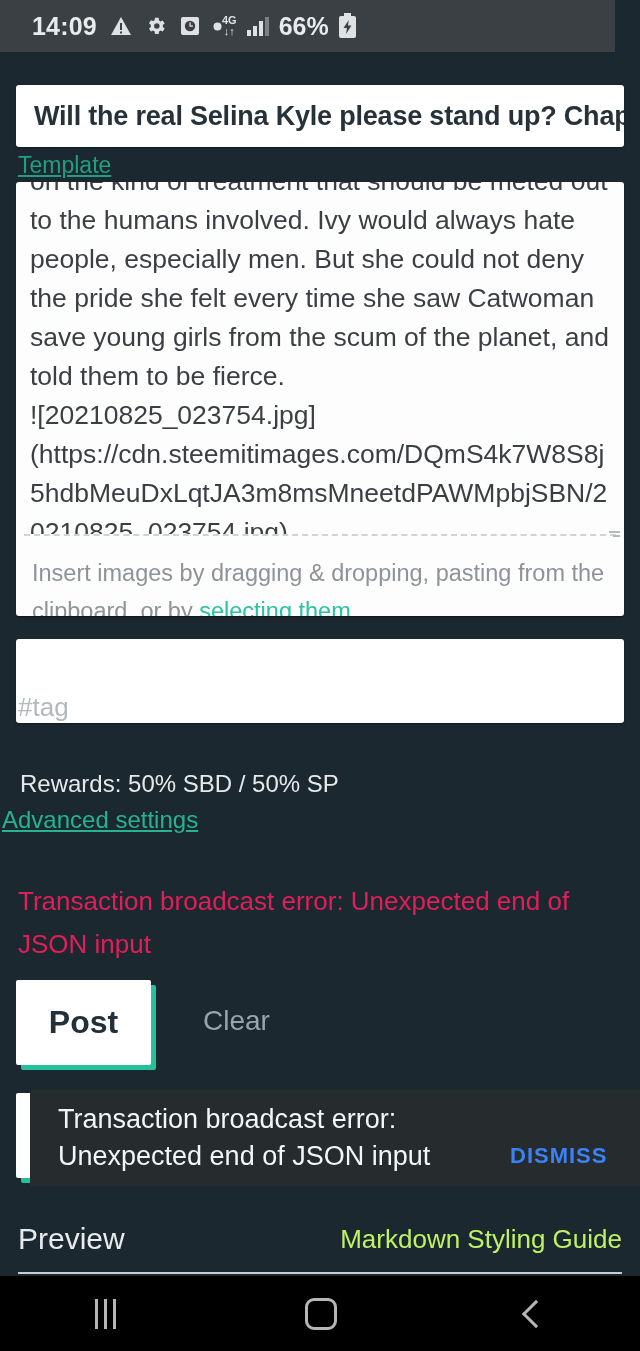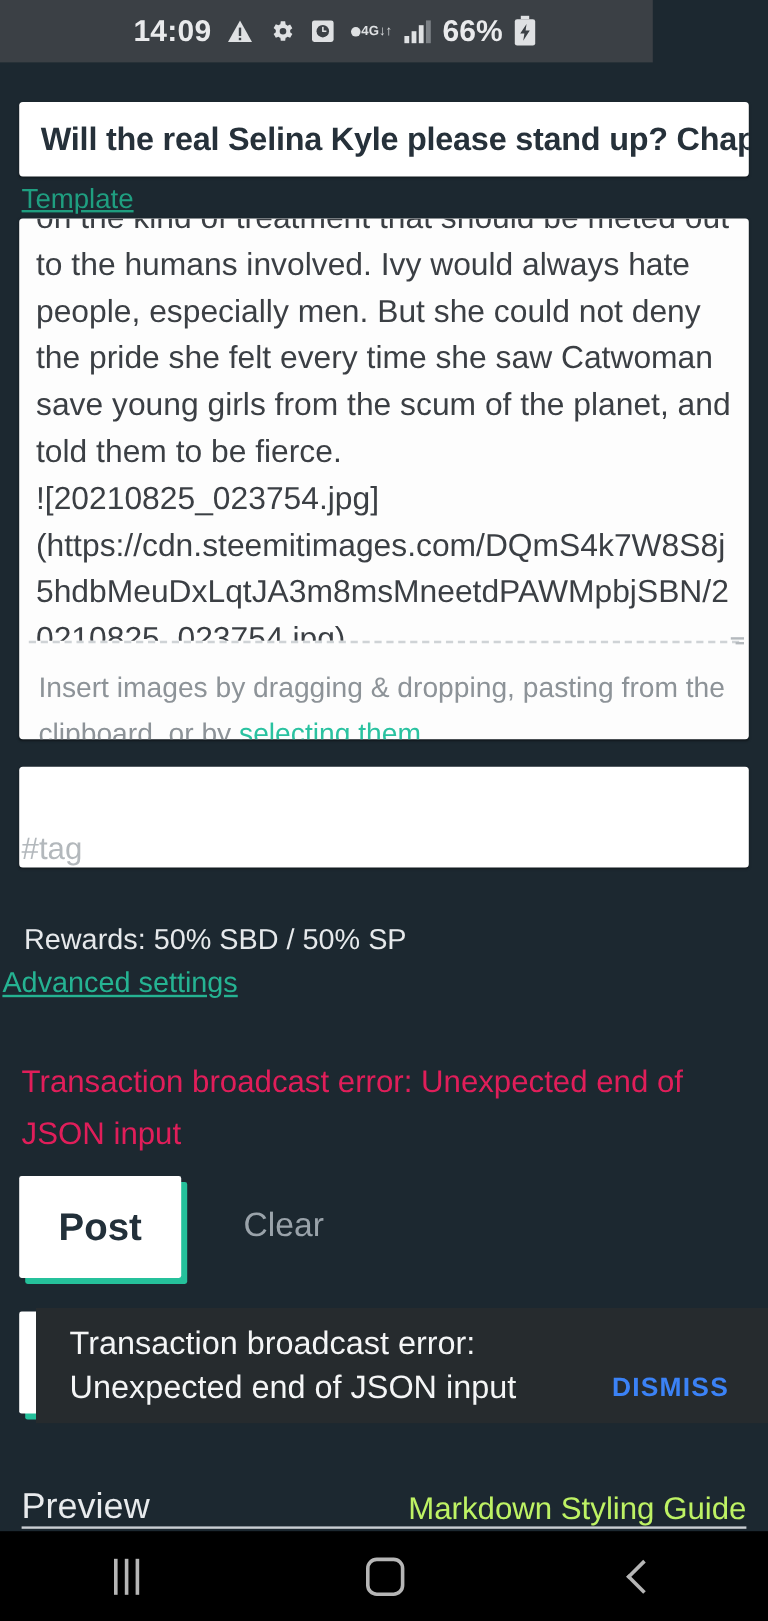--- a/index.html
+++ b/index.html
@@ -8,31 +8,31 @@
     background:#000;
     font-family:"Liberation Sans", sans-serif;
   }
   #screen {
     position:relative; width:640px; height:1351px;
     background:#1c2830;
   }
 
   
   .statusbar{
-    position:absolute; left:0; top:0; width:544px; height:52px;
+    position:absolute; left:0; top:0; width:615px; height:52px;
     background:#3b4045;
-    display:flex; align-items:center; justify-content:center;
+    display:flex; align-items:center; justify-content:flex-start;
     padding:0 18px 0 32px;
   }
   .sb-left{ display:flex; align-items:center; gap:13px; }
   .sb-right{ display:flex; align-items:center; gap:9px; }
   .sb-time{ color:#e9eaec; font-size:25px; font-weight:bold; letter-spacing:.2px;}
   .sb-ico{ display:inline-flex; align-items:center; justify-content:center; }
   .sb-pct{ color:#e9eaec; font-size:25px; font-weight:bold; }
-  .net4g{ display:flex; flex-direction:row; align-items:center; line-height:1;}
+  .net4g{ display:flex; flex-direction:column; align-items:center; line-height:1;}
   .net4g b{ font-size:11px; color:#dfe1e3; font-weight:bold;}
   .net4g i{ font-size:11px; color:#dfe1e3; font-style:normal;}
 
   
   .title-field{
     position:absolute; left:16px; top:85px; width:608px; height:62px;
     background:#fff; border-radius:3px;
     display:flex; align-items:center; overflow:hidden;
     box-shadow:0 1px 2px rgba(0,0,0,.4);
   }
@@ -142,21 +142,21 @@
   .snack-dismiss{
     background:transparent; border:none; cursor:pointer;
     color:#3b82f6; font-size:22px; font-weight:bold;
     letter-spacing:1px; margin-left:14px; white-space:nowrap;
     align-self:flex-end; margin-bottom:17px;
   }
 
   
   .preview-row{
     position:absolute; left:0; top:1205px; width:640px; height:68px;
-    display:flex; align-items:flex-end; justify-content:space-between;
+    display:flex; align-items:center; justify-content:space-between;
     padding:0 18px 0 18px;
     gap:32px;
   }
   .preview-label{ color:#e8ebed; font-size:30px; }
   .md-guide{ color:#bef264; font-size:26px; text-decoration:none;}
   .preview-rule{
     position:absolute; left:18px; top:1272px; width:604px; height:2px;
     background:#c9ced2;
   }
 

